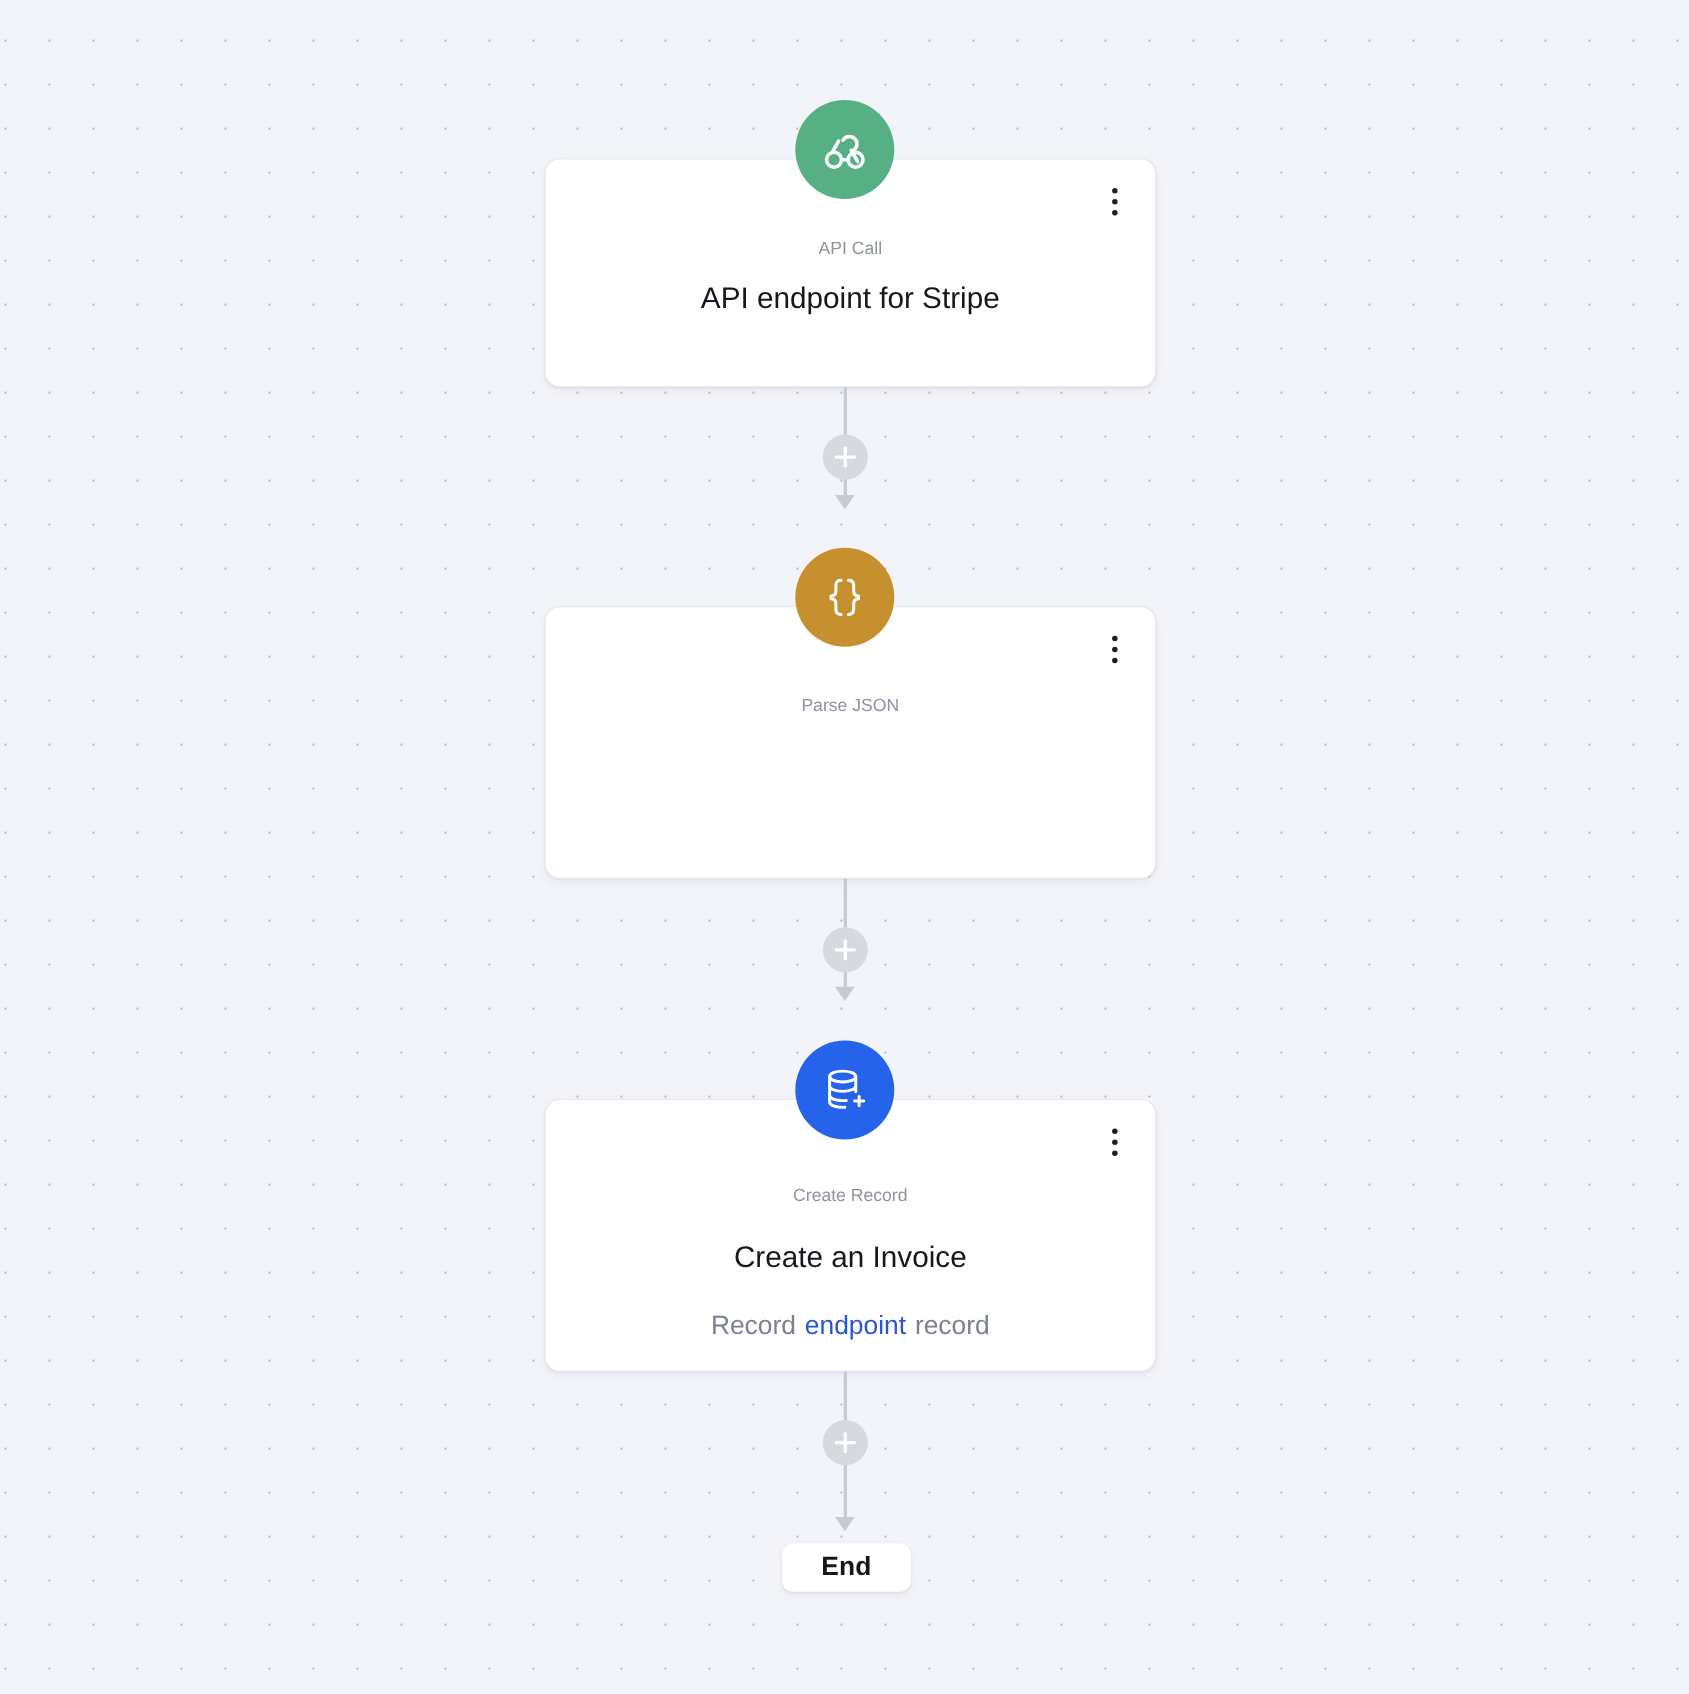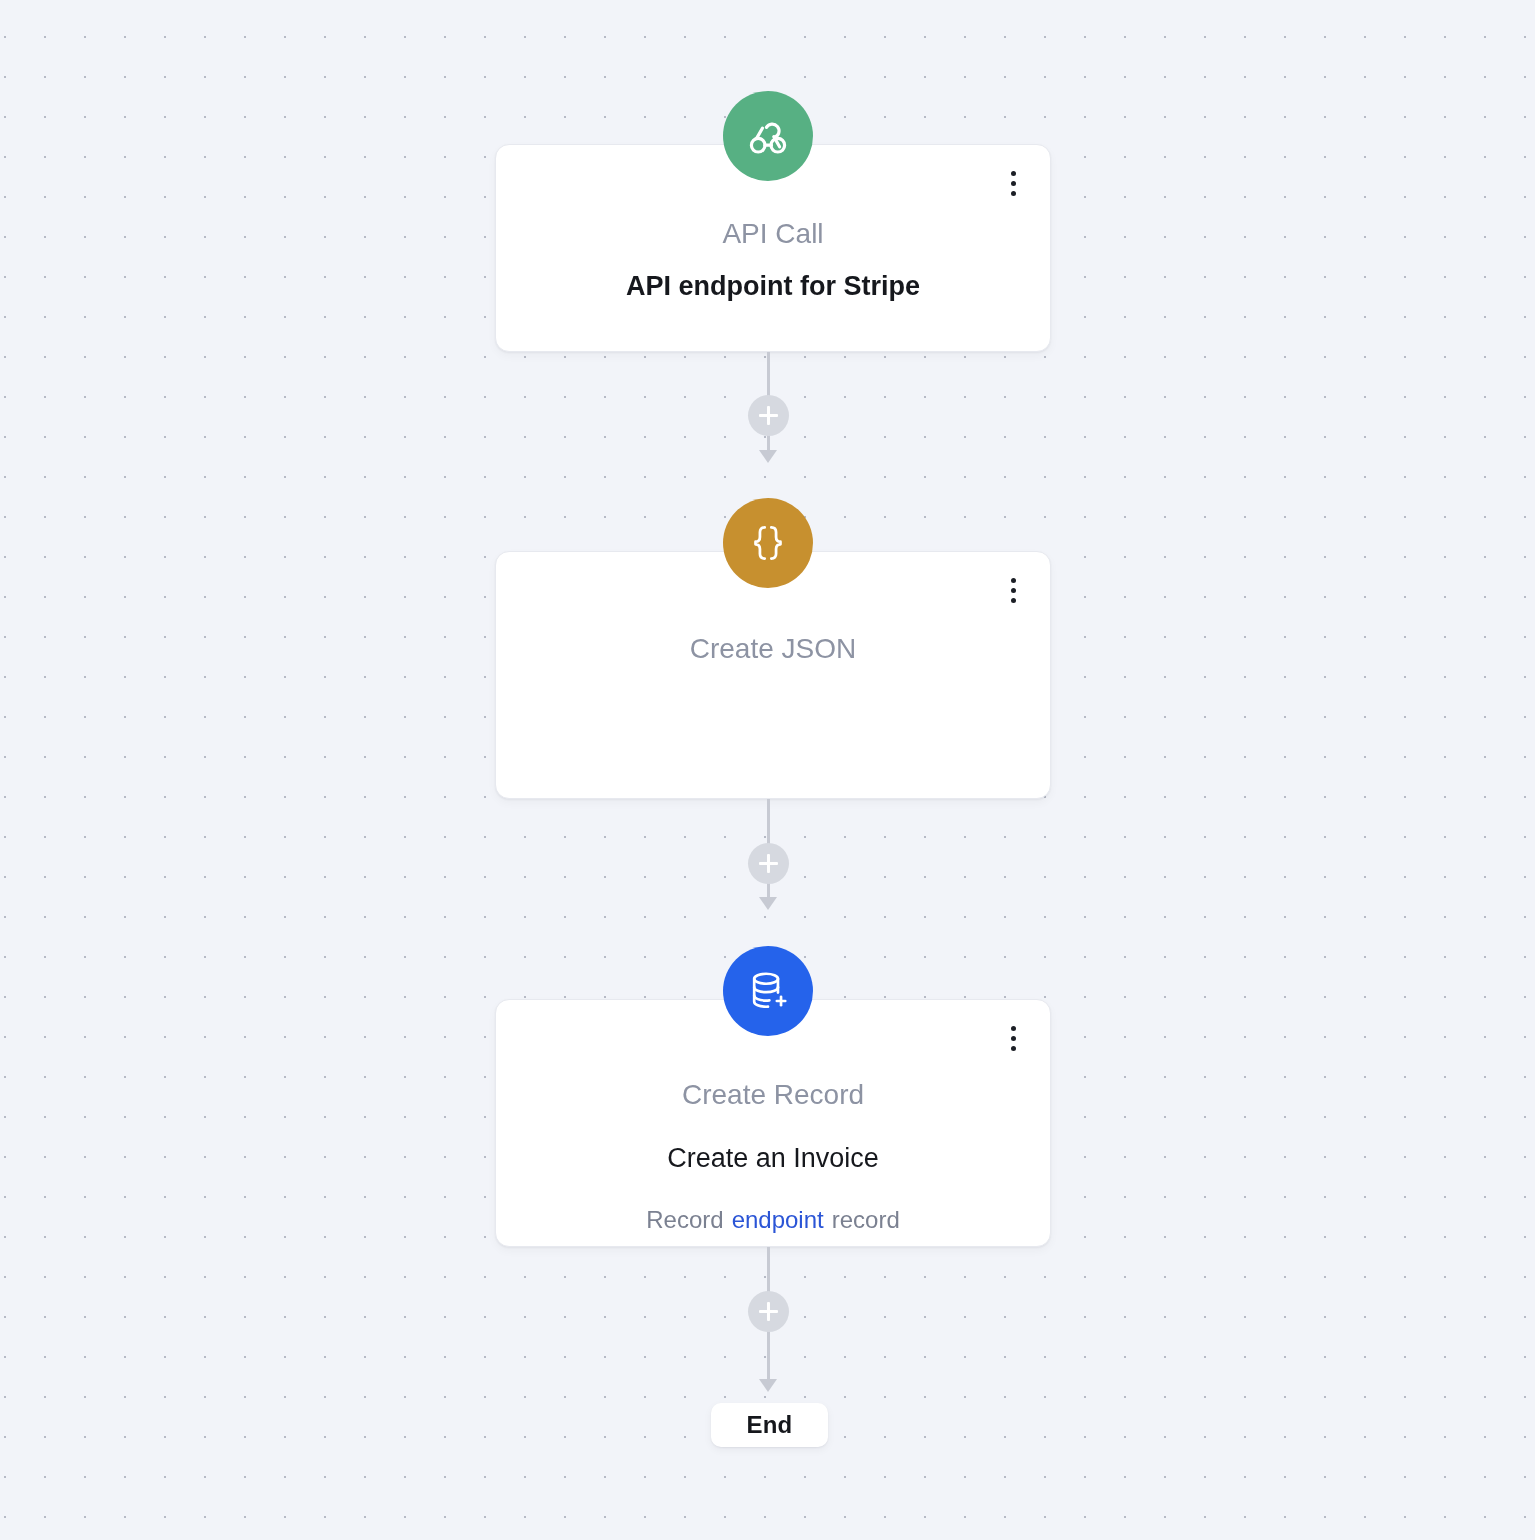--- a/index.html
+++ b/index.html
@@ -43,21 +43,21 @@
     width: 100%;
     height: 100%;
     display: flex;
     flex-direction: column;
     align-items: center;
     justify-content: flex-start;
     box-sizing: border-box;
   }
 
   .node-label {
-    font-size: 28px;
+    font-size: 16px;
     color: #8d93a3;
     line-height: 1.2;
     text-align: center;
     font-weight: 400;
   }
   .node-title {
     font-size: 27px;
     color: #16181d;
     line-height: 1.35;
     text-align: center;
@@ -188,21 +188,21 @@
 <div id="flow-canvas">
 
   <div class="node-card" id="card-api-call" style="top:144px; height:208px;">
     <div class="node-card-inner" style="padding-top:72px;">
       <div class="kebab">
         <span></span>
         <span></span>
         <span></span>
       </div>
       <div class="node-label">API Call</div>
-      <div class="node-title" style="margin-top:17px;font-weight:bold;">API endpoint for Stripe</div>
+      <div class="node-title" style="margin-top:17px;">API endpoint for Stripe</div>
     </div>
   </div>
   <div class="node-icon" style="top:91px; background:#57b083;">
     <svg width="48" height="48" viewBox="0 0 24 24" fill="none" stroke="#ffffff" stroke-width="1.6" stroke-linecap="round" stroke-linejoin="round">
       <path d="M15.4 12.6a3.4 3.4 0 1 0-4.2-4.9"></path>
       <path d="M9.2 8.1 6.3 13.2"></path>
       <path d="M14.9 12.3l2.9 5.1"></path>
       <circle cx="7.1" cy="16.6" r="3.4"></circle>
       <circle cx="16.9" cy="16.6" r="3.4"></circle>
       <path d="M10.5 16.6h3.2"></path>
@@ -215,21 +215,21 @@
   </div>
   <div class="plus-btn" style="top:395px;"></div>
 
   <div class="node-card" id="card-parse-json" style="top:551px; height:248px;">
     <div class="node-card-inner" style="padding-top:80px;">
       <div class="kebab">
         <span></span>
         <span></span>
         <span></span>
       </div>
-      <div class="node-label">Create JSON</div>
+      <div class="node-label">Parse JSON</div>
     </div>
   </div>
   <div class="node-icon" style="top:498px; background:#c7902f;">
     <svg width="44" height="44" viewBox="0 0 24 24" fill="none" stroke="#ffffff" stroke-width="1.5" stroke-linecap="round" stroke-linejoin="round">
       <path d="M10.2 3.5c-1.8 0-2.6 1-2.6 2.6v2.6c0 1.6-.8 2.6-2.4 2.6v1.4c1.6 0 2.4 1 2.4 2.6v2.6c0 1.6.8 2.6 2.6 2.6"></path>
       <path d="M13.8 3.5c1.8 0 2.6 1 2.6 2.6v2.6c0 1.6.8 2.6 2.4 2.6v1.4c-1.6 0-2.4 1-2.4 2.6v2.6c0 1.6-.8 2.6-2.6 2.6"></path>
     </svg>
   </div>
 
   <div class="connector" style="top:799px; height:112px;">

